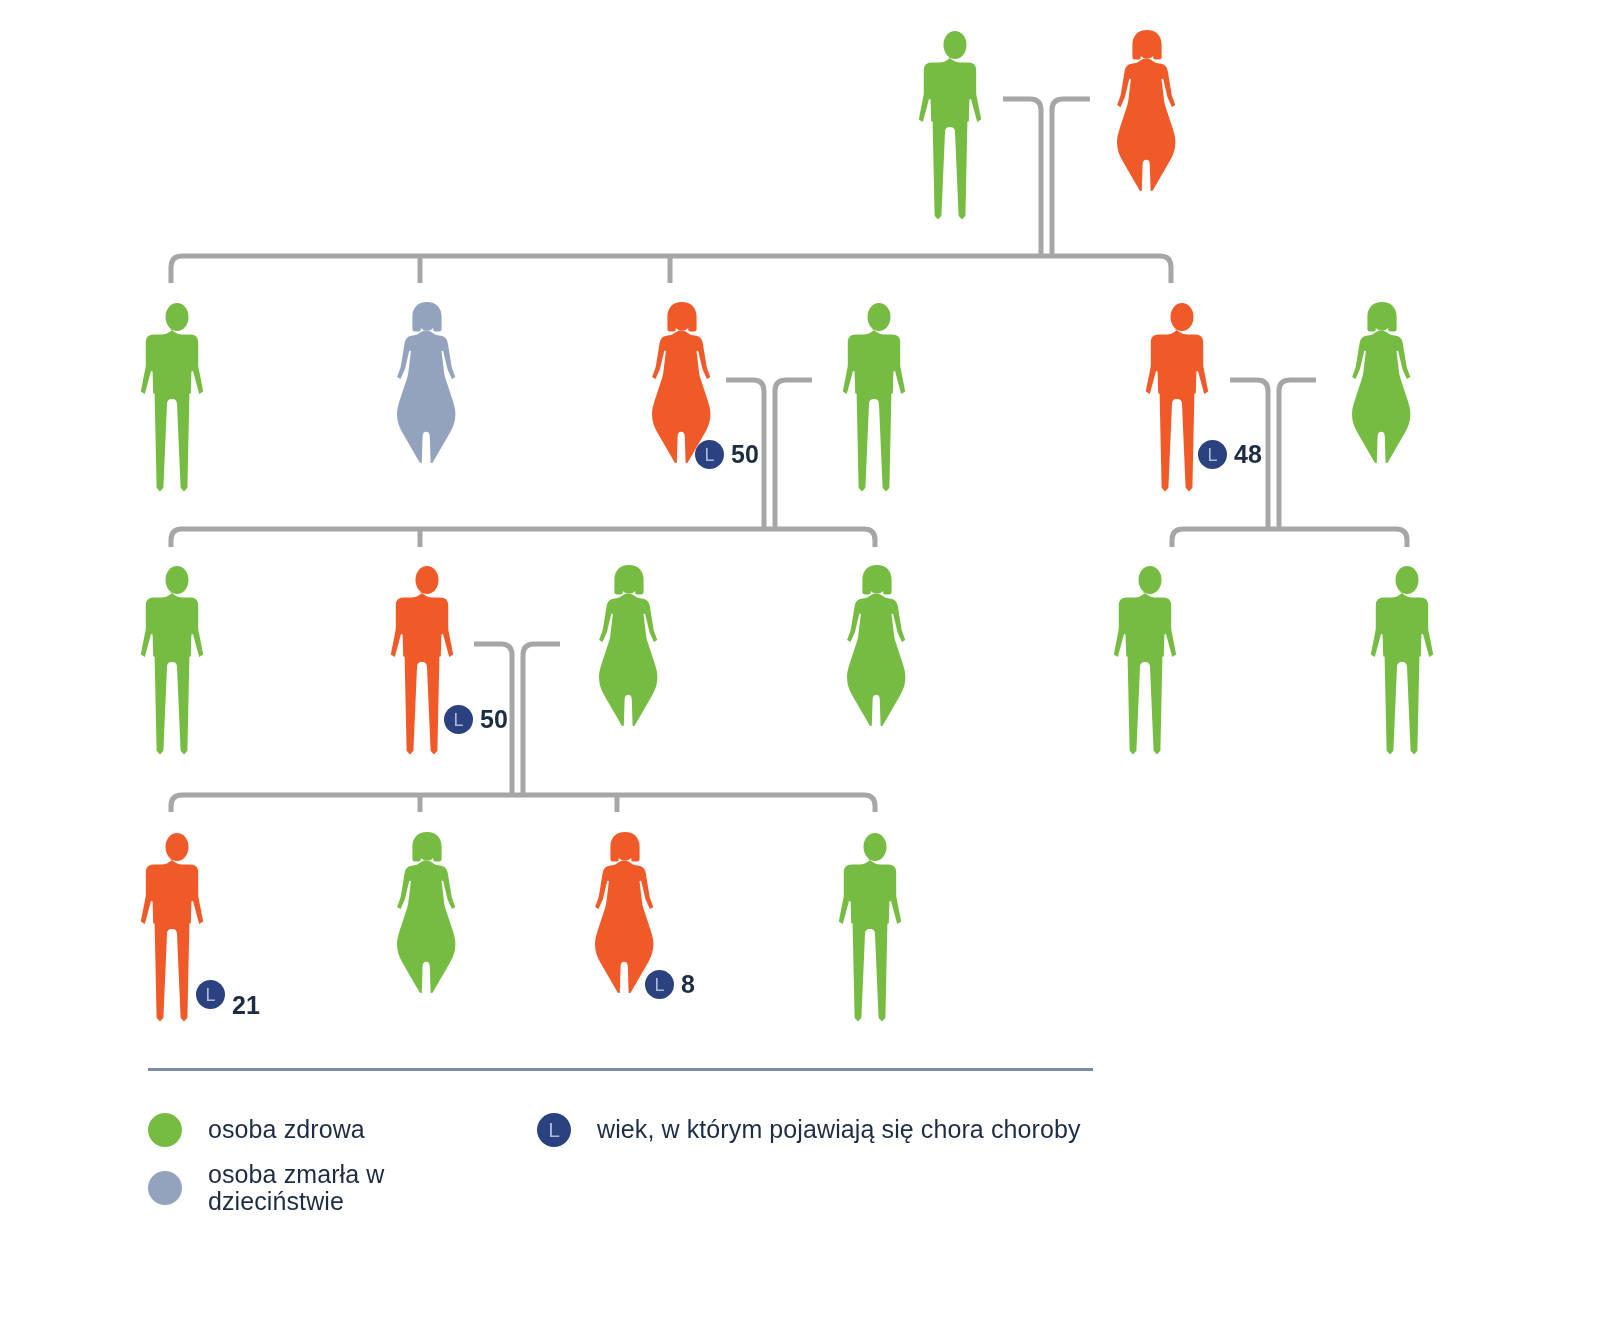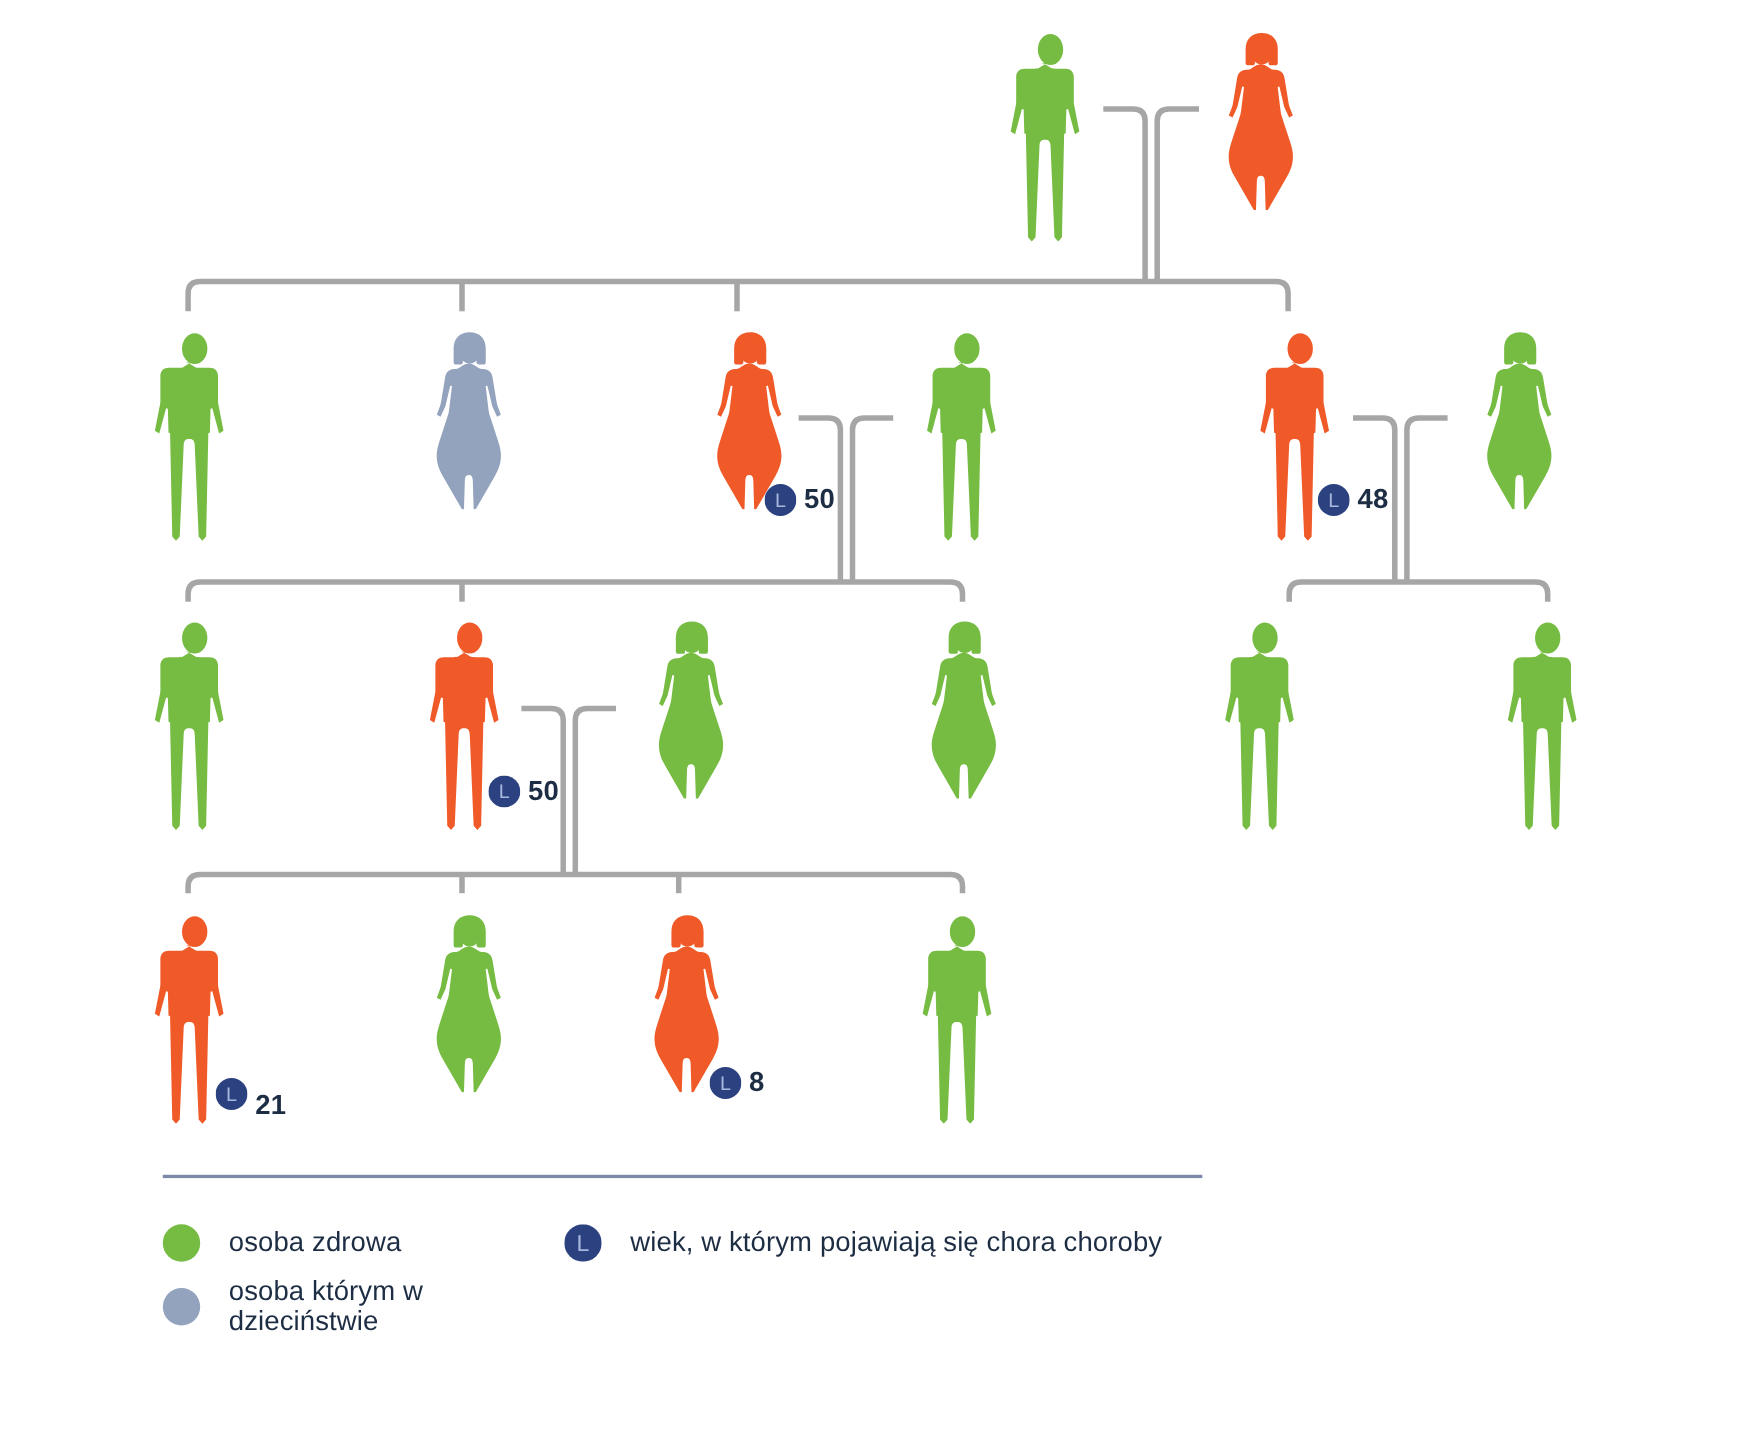--- a/index.html
+++ b/index.html
@@ -78,20 +78,21 @@
   }
   #legend-divider {
     width: 100%;
     height: 3px;
     background: #7b88a8;
     margin-bottom: 30px;
   }
   .legend-columns {
     display: flex;
     align-items: flex-start;
+    gap: 24px;
   }
   .legend-col-left { width: 365px; flex: 0 0 365px; }
   .legend-col-right { flex: 1 1 auto; }
   .legend-row {
     display: flex;
     align-items: center;
     height: 58px;
   }
   .legend-swatch {
     width: 34px;
@@ -818,21 +819,21 @@
   <div id="legend">
     <div id="legend-divider" style="background: rgb(123, 136, 168);"></div>
     <div class="legend-columns">
       <div class="legend-col-left" id="legend-col-left">
           <div class="legend-row">
             <span class="legend-swatch" style="background: rgb(118, 188, 67);"></span>
             <span class="legend-label">osoba zdrowa</span>
           </div>
           <div class="legend-row">
             <span class="legend-swatch" style="background: rgb(147, 163, 189);"></span>
-            <span class="legend-label">osoba którym w dzieciństwie</span>
+            <span class="legend-label">osoba zmarła w dzieciństwie</span>
           </div>
         </div>
       <div class="legend-col-right" id="legend-col-right">
           <div class="legend-row">
             <span class="legend-badge">
   <svg width="34" height="34" viewBox="0 0 34 34" xmlns="http://www.w3.org/2000/svg" aria-hidden="true">
     <circle cx="17" cy="17" r="17" fill="#2b4180"></circle>
     <text x="17" y="24.35" text-anchor="middle" font-family="'Liberation Sans', sans-serif" font-size="21" fill="#a8b8dd">L</text>
   </svg>
             </span>

